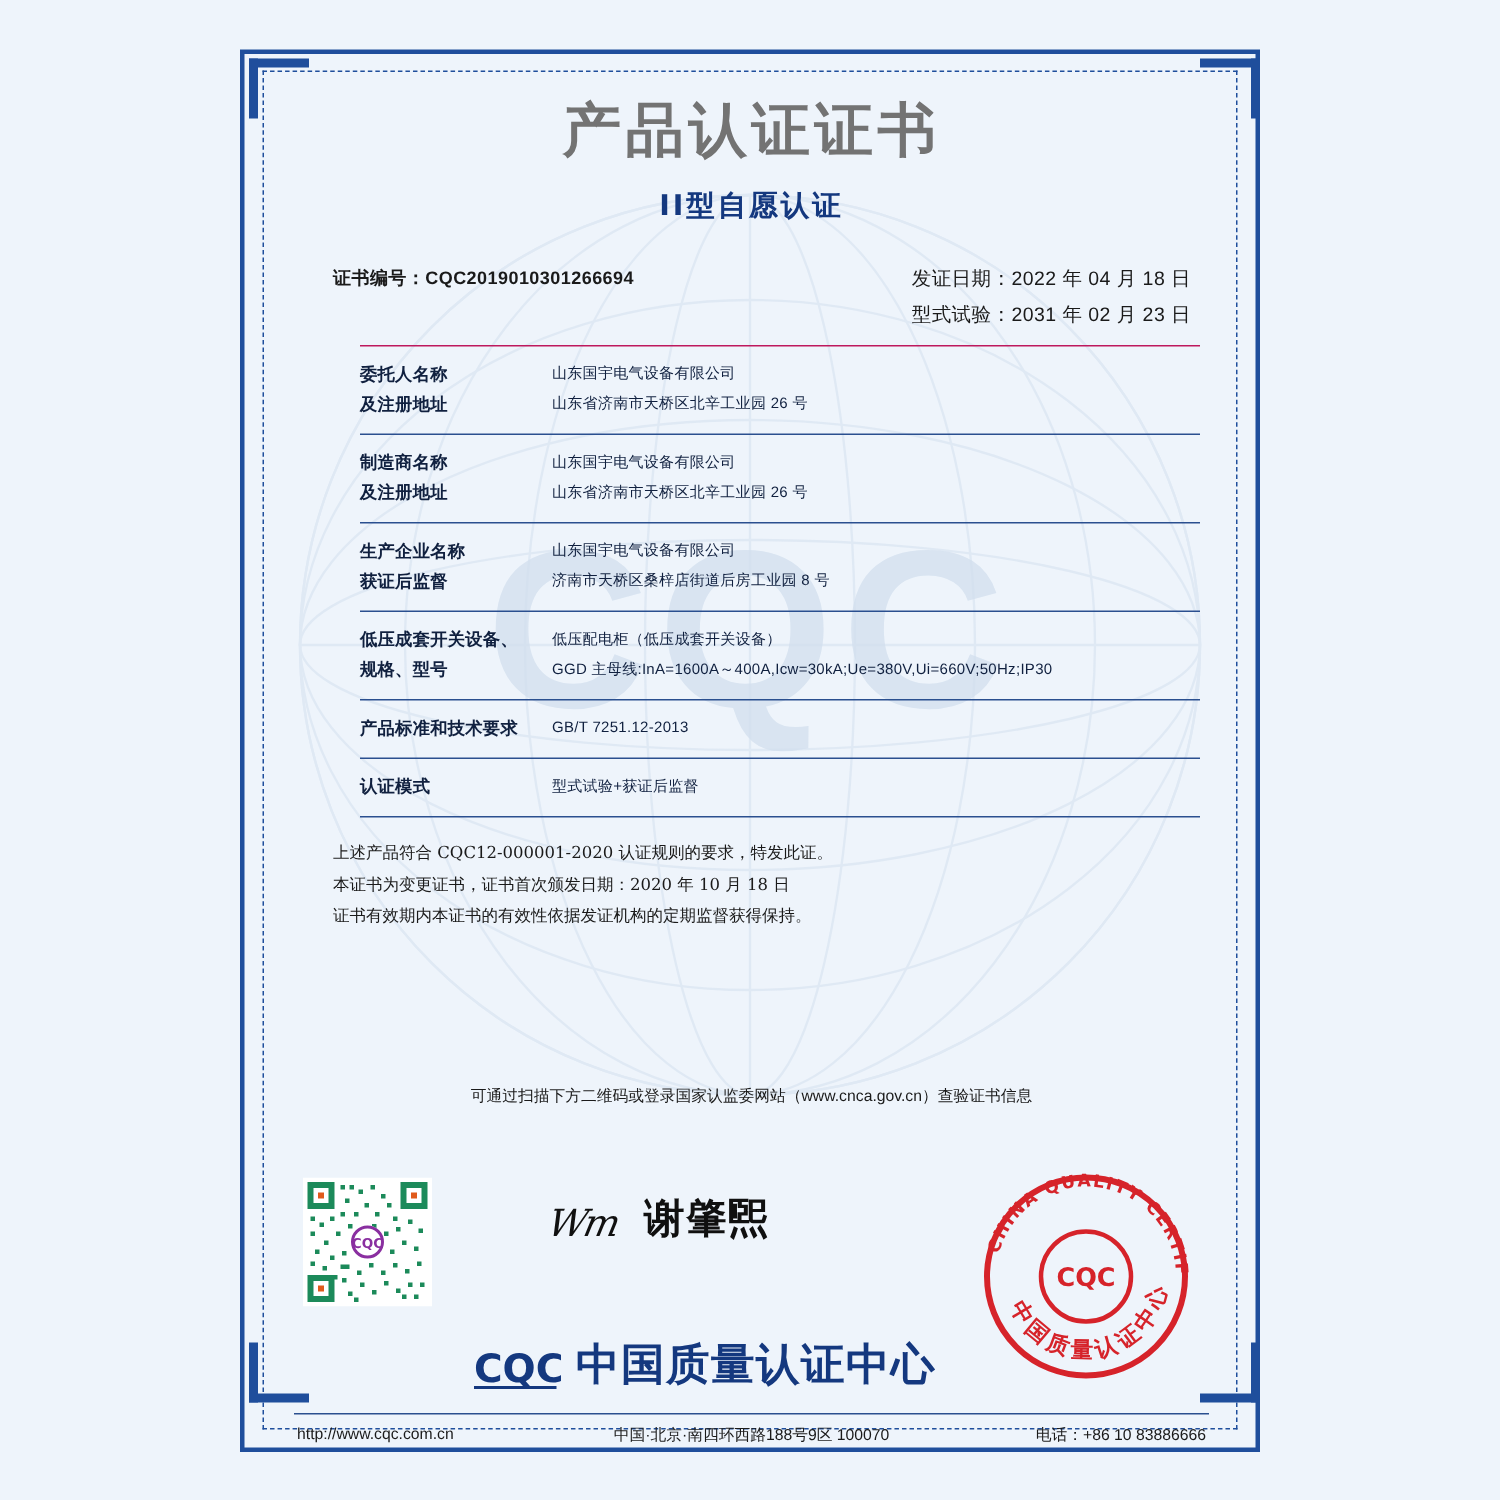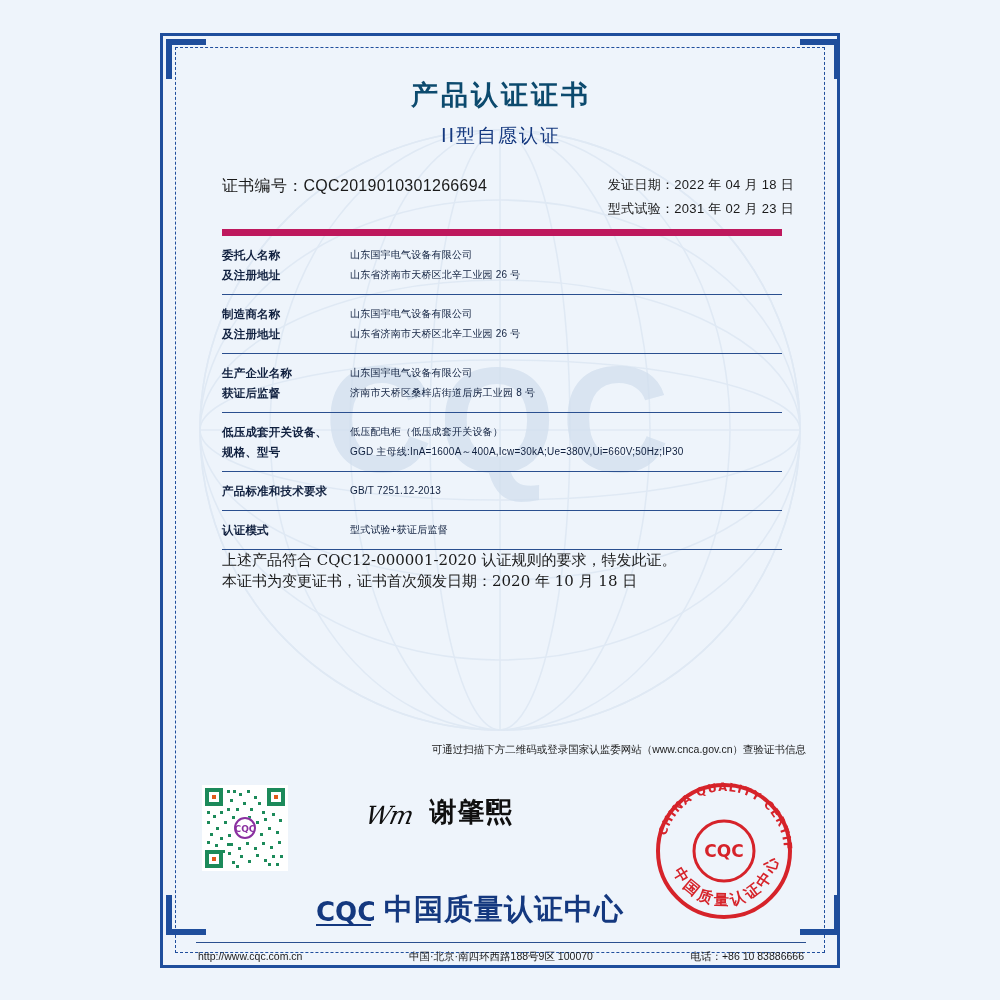--- a/index.html
+++ b/index.html
@@ -84,66 +84,66 @@
   .content {
     position: absolute;
     left: 196px;
     top: 60px;
     width: 610px;
     height: 880px;
   }
 
   .title-main {
     text-align: center;
-    font-size: 27px;
-    font-weight: bold;
-    color: #0c4a6e;
+    font-size: 39px;
+    font-weight: bold;
+    color: #737373;
     letter-spacing: 3px;
-    margin-top: 17px;
     font-family: "DejaVu Sans", sans-serif;
   }
   .title-sub {
     text-align: center;
     font-size: 19px;
-    font-weight: normal;
+    font-weight: bold;
     color: #14387f;
     letter-spacing: 2px;
     margin-top: 10px;
     font-family: "DejaVu Sans", sans-serif;
   }
 
   .meta-row {
     position: relative;
     margin-top: 27px;
     height: 18px;
     font-size: 11.5px;
     color: #1a1a1a;
   }
   .meta-left {
     position: absolute;
     left: 26px;
     top: 0;
-    font-size: 16px;
+    font-size: 12px;
     letter-spacing: 0.3px;
+    font-weight: bold;
   }
   .meta-right {
     position: absolute;
     right: 12px;
     top: 0;
     font-size: 13px;
     letter-spacing: 0.3px;
   }
   .meta-row2 { margin-top: 6px; height: 18px; }
 
   
   .fields {
     margin-top: 11px;
-    margin-left: 26px;
+    margin-left: 44px;
     width: 560px;
-    border-top: 7px solid #be185d;
+    border-top: 1px solid #be185d;
   }
   .field-block {
     border-bottom: 1px solid #2a4f8f;
     padding: 9px 0 9px 0;
     display: flex;
   }
   .field-label {
     width: 128px;
     flex: 0 0 128px;
     font-size: 11.5px;
@@ -155,35 +155,36 @@
   .field-value {
     flex: 1;
     font-size: 10px;
     color: #10203f;
     line-height: 20px;
     letter-spacing: 0.2px;
   }
   .field-label .l2, .field-value .l2 { display: block; }
 
   .notes {
+    margin-top: 13px;
     margin-left: 26px;
     width: 560px;
-    font-size: 15px;
+    font-size: 11px;
     color: #1a1a1a;
     line-height: 21px;
     font-family: "DejaVu Serif", serif;
   }
 
   
   .verify-line {
     position: absolute;
     left: 0;
-    top: 683px;
+    top: 664px;
     width: 610px;
-    text-align: right;
+    text-align: center;
     font-size: 10.5px;
     color: #1a1a1a;
   }
 
   .qr {
     position: absolute;
     left: 6px;
     top: 725px;
     width: 86px;
     height: 86px;
@@ -382,20 +383,21 @@
         <div class="field-value">
           <span class="l2">型式试验+获证后监督</span>
         </div>
       </div>
 
     </div>
 
     <div class="notes">
       <div>上述产品符合 CQC12-000001-2020 认证规则的要求，特发此证。</div>
       <div>本证书为变更证书，证书首次颁发日期：2020 年 10 月 18 日</div>
+      <div>证书有效期内本证书的有效性依据发证机构的定期监督获得保持。</div>
     </div>
 
     <div class="verify-line">可通过扫描下方二维码或登录国家认监委网站（www.cnca.gov.cn）查验证书信息</div>
 
     <svg class="qr" viewBox="0 0 86 86">
       <rect x="0" y="0" width="86" height="86" fill="#ffffff"></rect>
       <g fill="#1c8a5a">
         <rect x="3" y="3" width="18" height="18"></rect>
         <rect x="65" y="3" width="18" height="18"></rect>
         <rect x="3" y="65" width="18" height="18"></rect>

